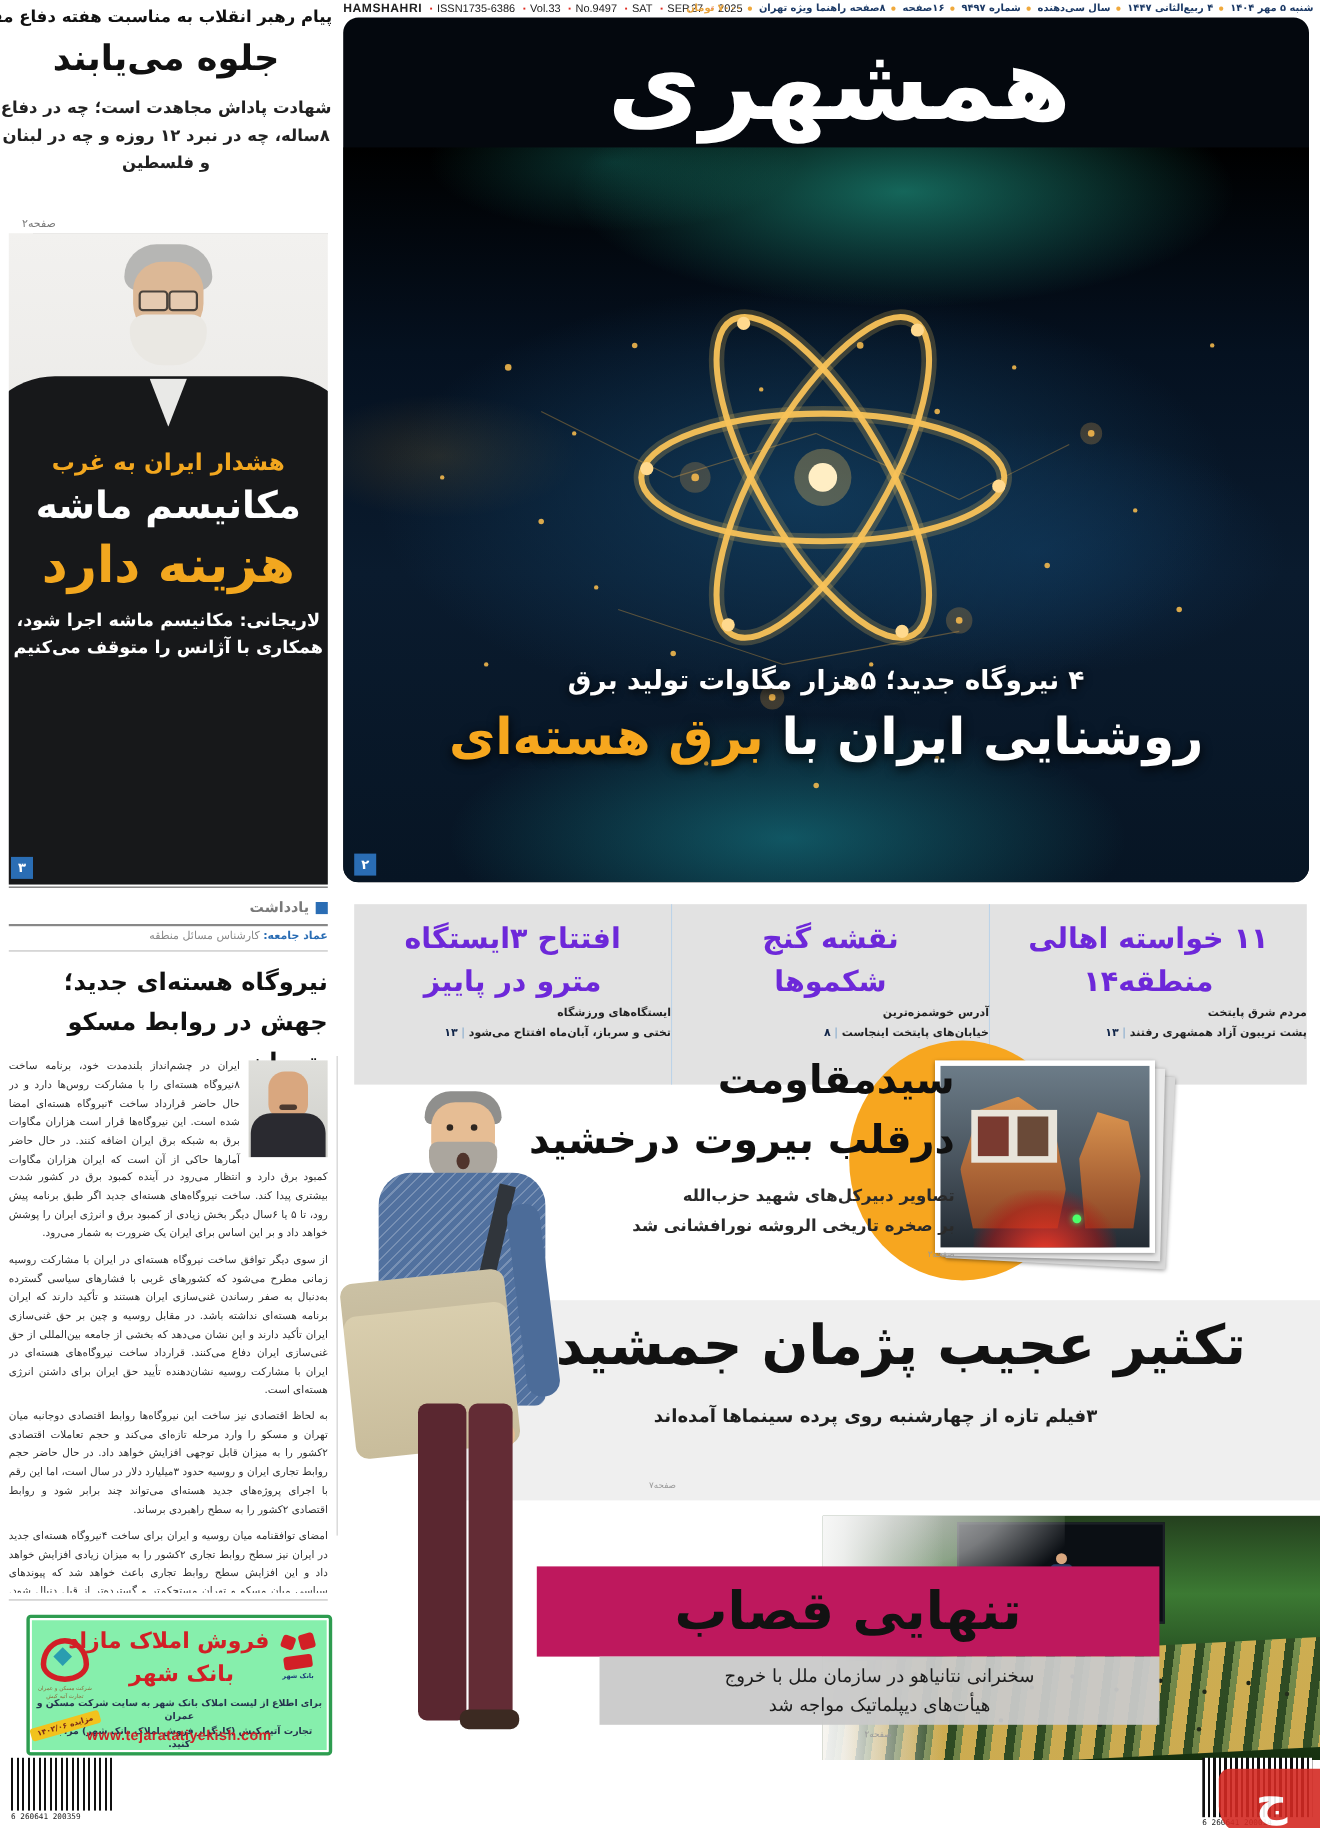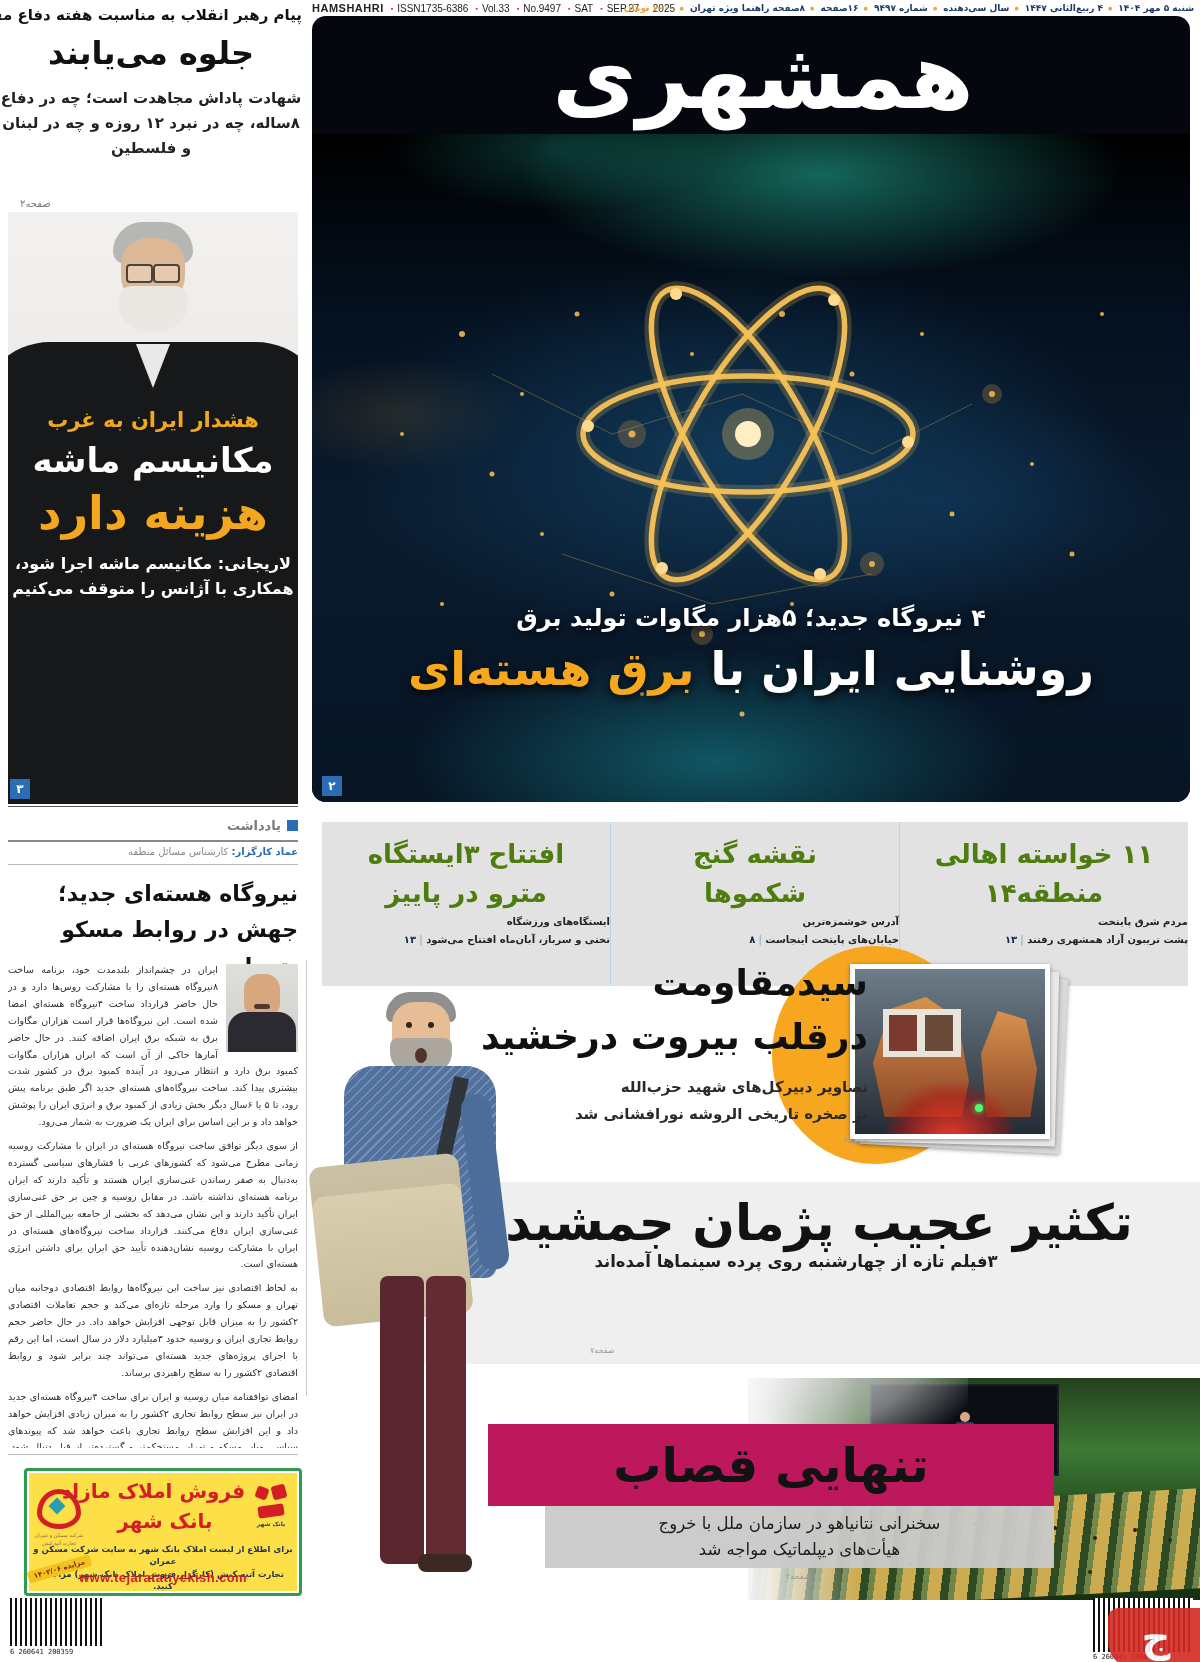--- a/index.html
+++ b/index.html
@@ -53,21 +53,21 @@
   .article{left:8px;top:962px;width:290px;height:486px;direction:rtl;text-align:justify;
            font-size:9.5px;line-height:1.78;color:#2e2e2e;overflow:hidden;}
   .article p{margin:0 0 7px 0;}
   .author{float:right;width:72px;height:88px;margin:2px 0 4px 8px;position:relative;overflow:hidden;
           background:linear-gradient(180deg,#dfdfdb,#cfcfca);}
   .author .a-head{position:absolute;left:18px;top:10px;width:36px;height:42px;background:#d9a77f;border-radius:15px 15px 12px 12px;}
   .author .a-mus{position:absolute;left:28px;top:40px;width:16px;height:5px;background:#4c3a30;border-radius:3px;}
   .author .a-suit{position:absolute;left:2px;top:48px;width:68px;height:40px;background:#2a2a30;border-radius:18px 18px 0 0;}
   .vdiv{left:306px;top:960px;width:1px;height:436px;background:#ccc;}
   
-  .ad{left:24px;top:1468px;width:272px;height:122px;background:#fde047;border:3px solid #2e9c50;
+  .ad{left:24px;top:1468px;width:272px;height:122px;background:#86efac;border:3px solid #2e9c50;
       border-radius:4px;box-shadow:inset 0 0 0 2px #fff;direction:rtl;}
   .ad-t{position:absolute;right:54px;left:58px;text-align:center;color:#d21f26;font-weight:bold;font-size:20px;white-space:nowrap;}
   .ad-logo-r{position:absolute;right:5px;top:14px;width:46px;height:58px;text-align:center;}
   .ad-mark{width:34px;height:32px;margin:0 auto;position:relative;}
   .ad-mark i{position:absolute;background:#d21f26;border-radius:3px;}
   .ad-mark .m1{left:2px;top:2px;width:12px;height:12px;transform:rotate(20deg);}
   .ad-mark .m2{right:2px;top:0;width:14px;height:14px;transform:rotate(-15deg);}
   .ad-mark .m3{left:4px;bottom:0;width:26px;height:12px;transform:rotate(-8deg);}
   .ad-bank{font-size:6px;font-weight:bold;color:#1b3e7a;margin-top:3px;}
   .ad-logo-l{position:absolute;left:6px;top:18px;width:52px;height:62px;text-align:center;}
@@ -100,21 +100,21 @@
       linear-gradient(180deg,#000 0%,#051120 28%,#0a1b2e 58%,#071524 100%);}
   .main-overline{position:absolute;left:0;right:0;top:588px;text-align:center;direction:rtl;color:#fff;
                  font-size:24px;font-weight:bold;text-shadow:0 2px 8px rgba(0,0,0,.85);z-index:2;}
   .main-headline{position:absolute;left:0;right:0;top:626px;text-align:center;direction:rtl;color:#fff;
                  font-size:46px;font-weight:bold;text-shadow:0 3px 10px rgba(0,0,0,.9);z-index:2;white-space:nowrap;}
   .main-headline .yl{color:#f6a71e;}
   
   .strip{left:322px;top:822px;width:866px;height:164px;background:#e2e2e2;display:flex;direction:rtl;}
   .tease{flex:1;position:relative;text-align:center;padding-top:13px;direction:rtl;}
   .tease + .tease{border-right:1.5px solid #bcd3e8;}
-  .t-title{font-size:26px;font-weight:bold;color:#4d7c0f;line-height:1.5;}
+  .t-title{font-size:26px;font-weight:bold;color:#6d28d9;line-height:1.5;}
   .t-sub{font-size:10px;font-weight:bold;color:#222;line-height:1.75;text-align:right;}
   .pgnum{font-weight:bold;color:#12264a;}
   .pgnum::before{content:"| ";color:#7fa7cc;font-weight:normal;}
   
   .man{left:322px;top:992px;width:196px;height:585px;z-index:6;}
   .man div{position:absolute;}
   .m-hair{left:64px;top:0;width:70px;height:30px;background:#8f8f8d;border-radius:30px 30px 8px 8px;}
   .m-face{left:70px;top:10px;width:58px;height:58px;background:#e6bd94;border-radius:22px;}
   .m-eye1{left:84px;top:30px;width:6px;height:6px;background:#2e2620;border-radius:50%;}
   .m-eye2{left:106px;top:30px;width:6px;height:6px;background:#2e2620;border-radius:50%;}
@@ -147,21 +147,21 @@
   .res-flare{position:absolute;left:30px;bottom:-8px;width:130px;height:60px;
              background:radial-gradient(ellipse at 50% 100%, rgba(255,60,40,.95), rgba(180,20,20,.5) 55%, transparent 75%);}
   .res-green{position:absolute;left:120px;bottom:22px;width:8px;height:8px;border-radius:50%;background:#4cff6a;box-shadow:0 0 6px #4cff6a;}
   .res-text{left:466px;top:956px;width:402px;direction:rtl;text-align:right;z-index:3;}
   .res-h{font-size:36px;font-weight:bold;color:#101010;line-height:1.5;white-space:nowrap;}
   .res-sub{font-size:15px;font-weight:bold;color:#2a2a2a;line-height:1.8;margin-top:10px;}
   .tinypage{font-size:8px;color:#9a9a9a;}
   
   .cinema{left:392px;top:1182px;width:808px;height:182px;background:#efefef;z-index:2;text-align:center;direction:rtl;}
   .cin-h{margin-top:12px;font-size:50px;font-weight:bold;color:#121212;white-space:nowrap;}
-  .cin-sub{margin-top:0;font-size:16.5px;font-weight:bold;color:#1e1e1e;}
+  .cin-sub{margin-top:26px;font-size:16.5px;font-weight:bold;color:#1e1e1e;}
   .cin-page{position:absolute;left:198px;top:164px;}
   
   .un{left:748px;top:1378px;width:452px;height:222px;z-index:1;overflow:hidden;
       background:linear-gradient(180deg,#24401e 0%,#3c7a33 32%,#2e5e28 50%,#20441d 64%,#16300f 100%);}
   .un-screen{position:absolute;left:122px;top:6px;width:185px;height:88px;background:#0b0f14;border:2px solid #1c2026;}
   .un-sp-head{position:absolute;left:88px;top:26px;width:10px;height:10px;border-radius:50%;background:#d9a77f;}
   .un-sp-body{position:absolute;left:83px;top:36px;width:20px;height:22px;background:#2b3d66;border-radius:4px;}
   .un-sp-pod{position:absolute;left:70px;top:56px;width:46px;height:12px;background:#39404a;}
   .un-emblem{position:absolute;left:188px;top:100px;width:26px;height:26px;border-radius:50%;
              background:radial-gradient(circle,#e9cb74 25%,#b08d3e 75%);box-shadow:0 0 4px rgba(0,0,0,.5);}
@@ -237,21 +237,21 @@
   </div>
   <div class="abs pagebadge" style="left:10px;top:779px;">۳</div>
   <div class="abs hline" style="left:8px;top:806px;width:290px;background:#555;"></div>
 
   <div class="abs note-head">
     <span class="bluesq"></span>
     <span>یادداشت</span>
   </div>
   <div class="abs hline" style="left:8px;top:840px;width:290px;background:#888;height:2px;"></div>
   <div class="abs byline">
-    <b>عماد کارگزار:</b>
+    <b>عماد جامعه:</b>
     <span>کارشناس مسائل منطقه</span>
   </div>
   <div class="abs hline" style="left:8px;top:864px;width:290px;"></div>
   <div class="abs note-h">
     <div>نیروگاه هسته‌ای جدید؛</div>
     <div>جهش در روابط مسکو -تهران</div>
   </div>
   <div class="abs article">
     <span class="author">
       <span class="a-head"></span>

